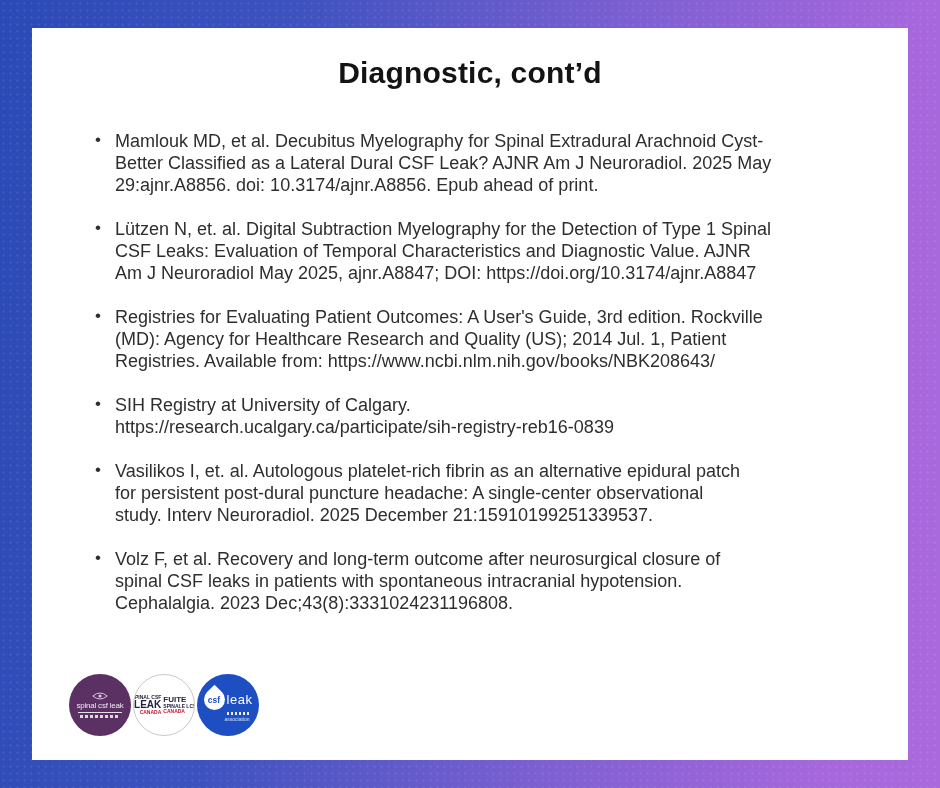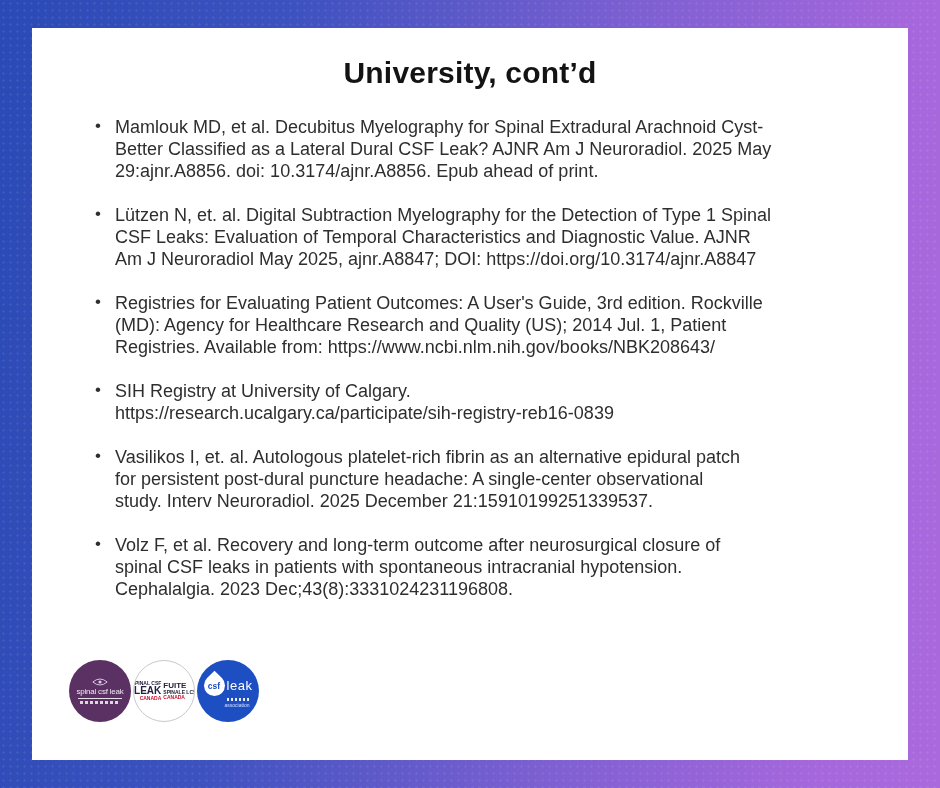--- a/index.html
+++ b/index.html
@@ -27,21 +27,21 @@
   }
   h1.title {
     margin: 28px 0 0 0;
     text-align: center;
     font-size: 30px;
     font-weight: 800;
     color: #131313;
     letter-spacing: 0.2px;
   }
   ul.refs {
-    margin: 26px 0 0 0;
+    margin: 40px 0 0 0;
     padding: 0 36px 0 62px;
     list-style: none;
   }
   ul.refs li {
     position: relative;
     padding-left: 21px;
     margin-bottom: 22px;
     font-size: 18px;
     line-height: 22px;
     color: #2e2e2e;
@@ -50,21 +50,21 @@
   }
   ul.refs li::before {
     content: "\2022";
     position: absolute;
     left: 1px; top: -1px;
     font-size: 17px;
     color: #2e2e2e;
   }
   .logo-row {
     position: absolute;
-    left: 37px; bottom: 38px;
+    left: 37px; bottom: 24px;
     display: flex;
     align-items: center;
     gap: 2px;
   }
   .logo {
     width: 62px; height: 62px;
     border-radius: 50%;
     box-sizing: border-box;
     display: flex;
     flex-direction: column;
@@ -131,21 +131,21 @@
   .logo-association .assoc {
     font-size: 5px; color: #cfe0ff; margin: 1px 0 0 18px; white-space: nowrap;
   }
 </style>
 </head>
 <body>
 
 <div class="frame">
   <div class="panel">
 
-    <h1 class="title">University, cont’d</h1>
+    <h1 class="title">Diagnostic, cont’d</h1>
 
     <ul class="refs">
       <li>Mamlouk MD, et al. Decubitus Myelography for Spinal Extradural Arachnoid Cyst-
 Better Classified as a Lateral Dural CSF Leak? AJNR Am J Neuroradiol. 2025 May
 29:ajnr.A8856. doi: 10.3174/ajnr.A8856. Epub ahead of print.</li>
       <li>Lützen N, et. al. Digital Subtraction Myelography for the Detection of Type 1 Spinal
 CSF Leaks: Evaluation of Temporal Characteristics and Diagnostic Value. AJNR
 Am J Neuroradiol May 2025, ajnr.A8847; DOI: https://doi.org/10.3174/ajnr.A8847</li>
       <li>Registries for Evaluating Patient Outcomes: A User's Guide, 3rd edition. Rockville
 (MD): Agency for Healthcare Research and Quality (US); 2014 Jul. 1, Patient

